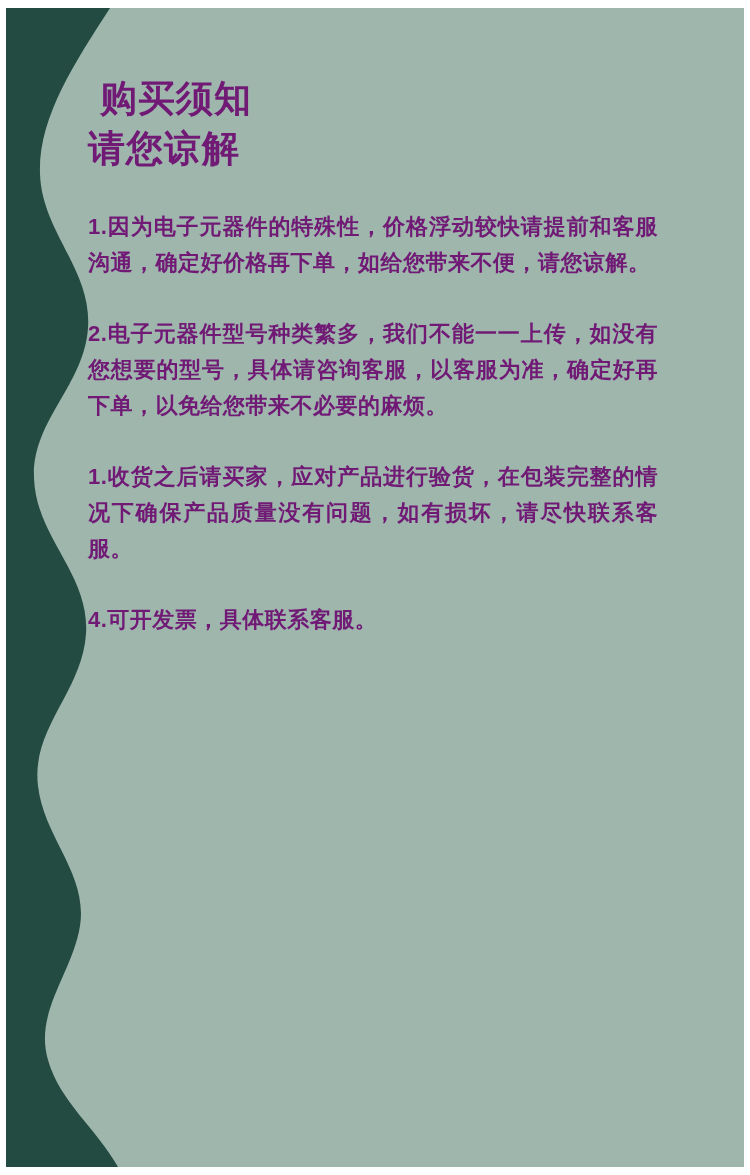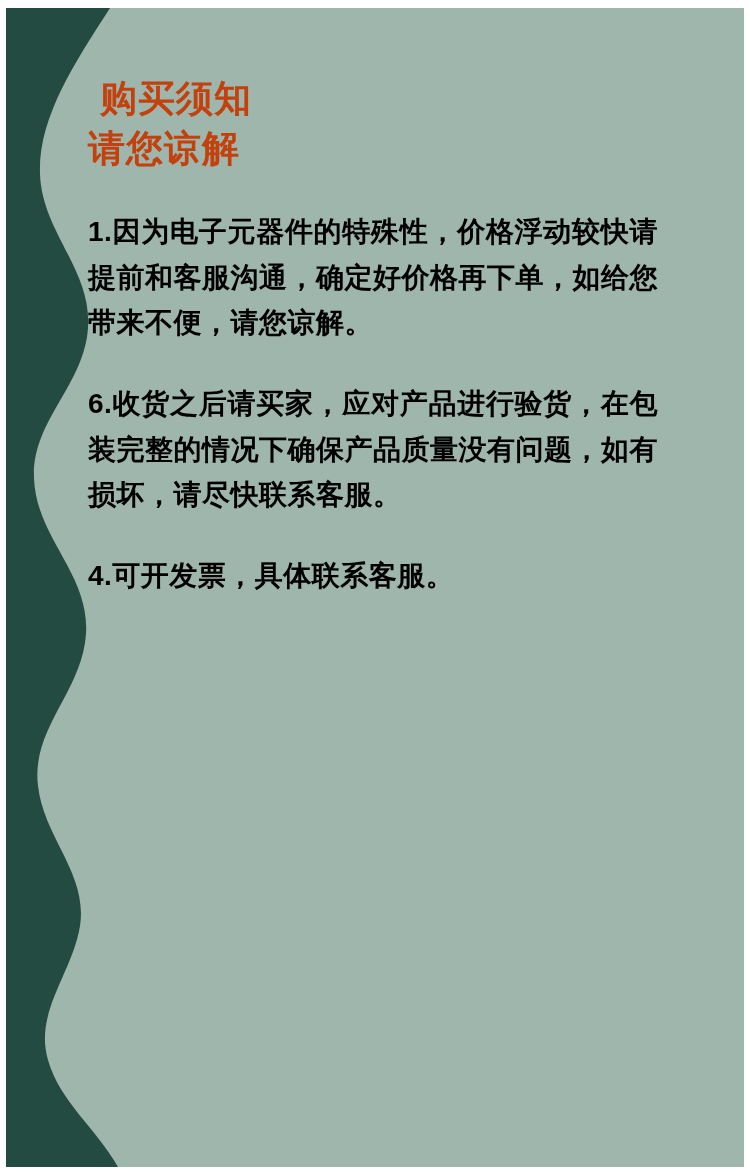--- a/index.html
+++ b/index.html
@@ -65,31 +65,31 @@
     left: 88px;
     top: 74px;
     width: 600px;
   }
   .title-block {
     margin-bottom: 36px;
   }
   .title-line {
     font-size: 37px;
     font-weight: bold;
-    color: #c2410c;
+    color: #701a75;
     line-height: 1.34;
     letter-spacing: 1px;
   }
   .title-line.first {
     padding-left: 12px;
   }
   .para {
-    font-size: 28px;
+    font-size: 22px;
     font-weight: bold;
-    color: #000000;
+    color: #701a75;
     line-height: 1.62;
     letter-spacing: 0.5px;
     margin-bottom: 36px;
     text-align: justify;
     text-justify: inter-ideograph;
     max-width: 570px;
   }
   .para:last-child {
     margin-bottom: 10px;
   }
@@ -121,17 +121,18 @@
   <div class="frame-right"></div>
 
   <div class="content">
 
     <div class="title-block">
       <div class="title-line first">购买须知</div>
       <div class="title-line">请您谅解</div>
     </div>
 
     <p class="para">1.因为电子元器件的特殊性，价格浮动较快请提前和客服沟通，确定好价格再下单，如给您带来不便，请您谅解。</p>
-    <p class="para">6.收货之后请买家，应对产品进行验货，在包装完整的情况下确保产品质量没有问题，如有损坏，请尽快联系客服。</p>
+    <p class="para">2.电子元器件型号种类繁多，我们不能一一上传，如没有您想要的型号，具体请咨询客服，以客服为准，确定好再下单，以免给您带来不必要的麻烦。</p>
+    <p class="para">1.收货之后请买家，应对产品进行验货，在包装完整的情况下确保产品质量没有问题，如有损坏，请尽快联系客服。</p>
     <p class="para">4.可开发票，具体联系客服。</p>
 
   </div>
 </div>
 
 </body></html>

